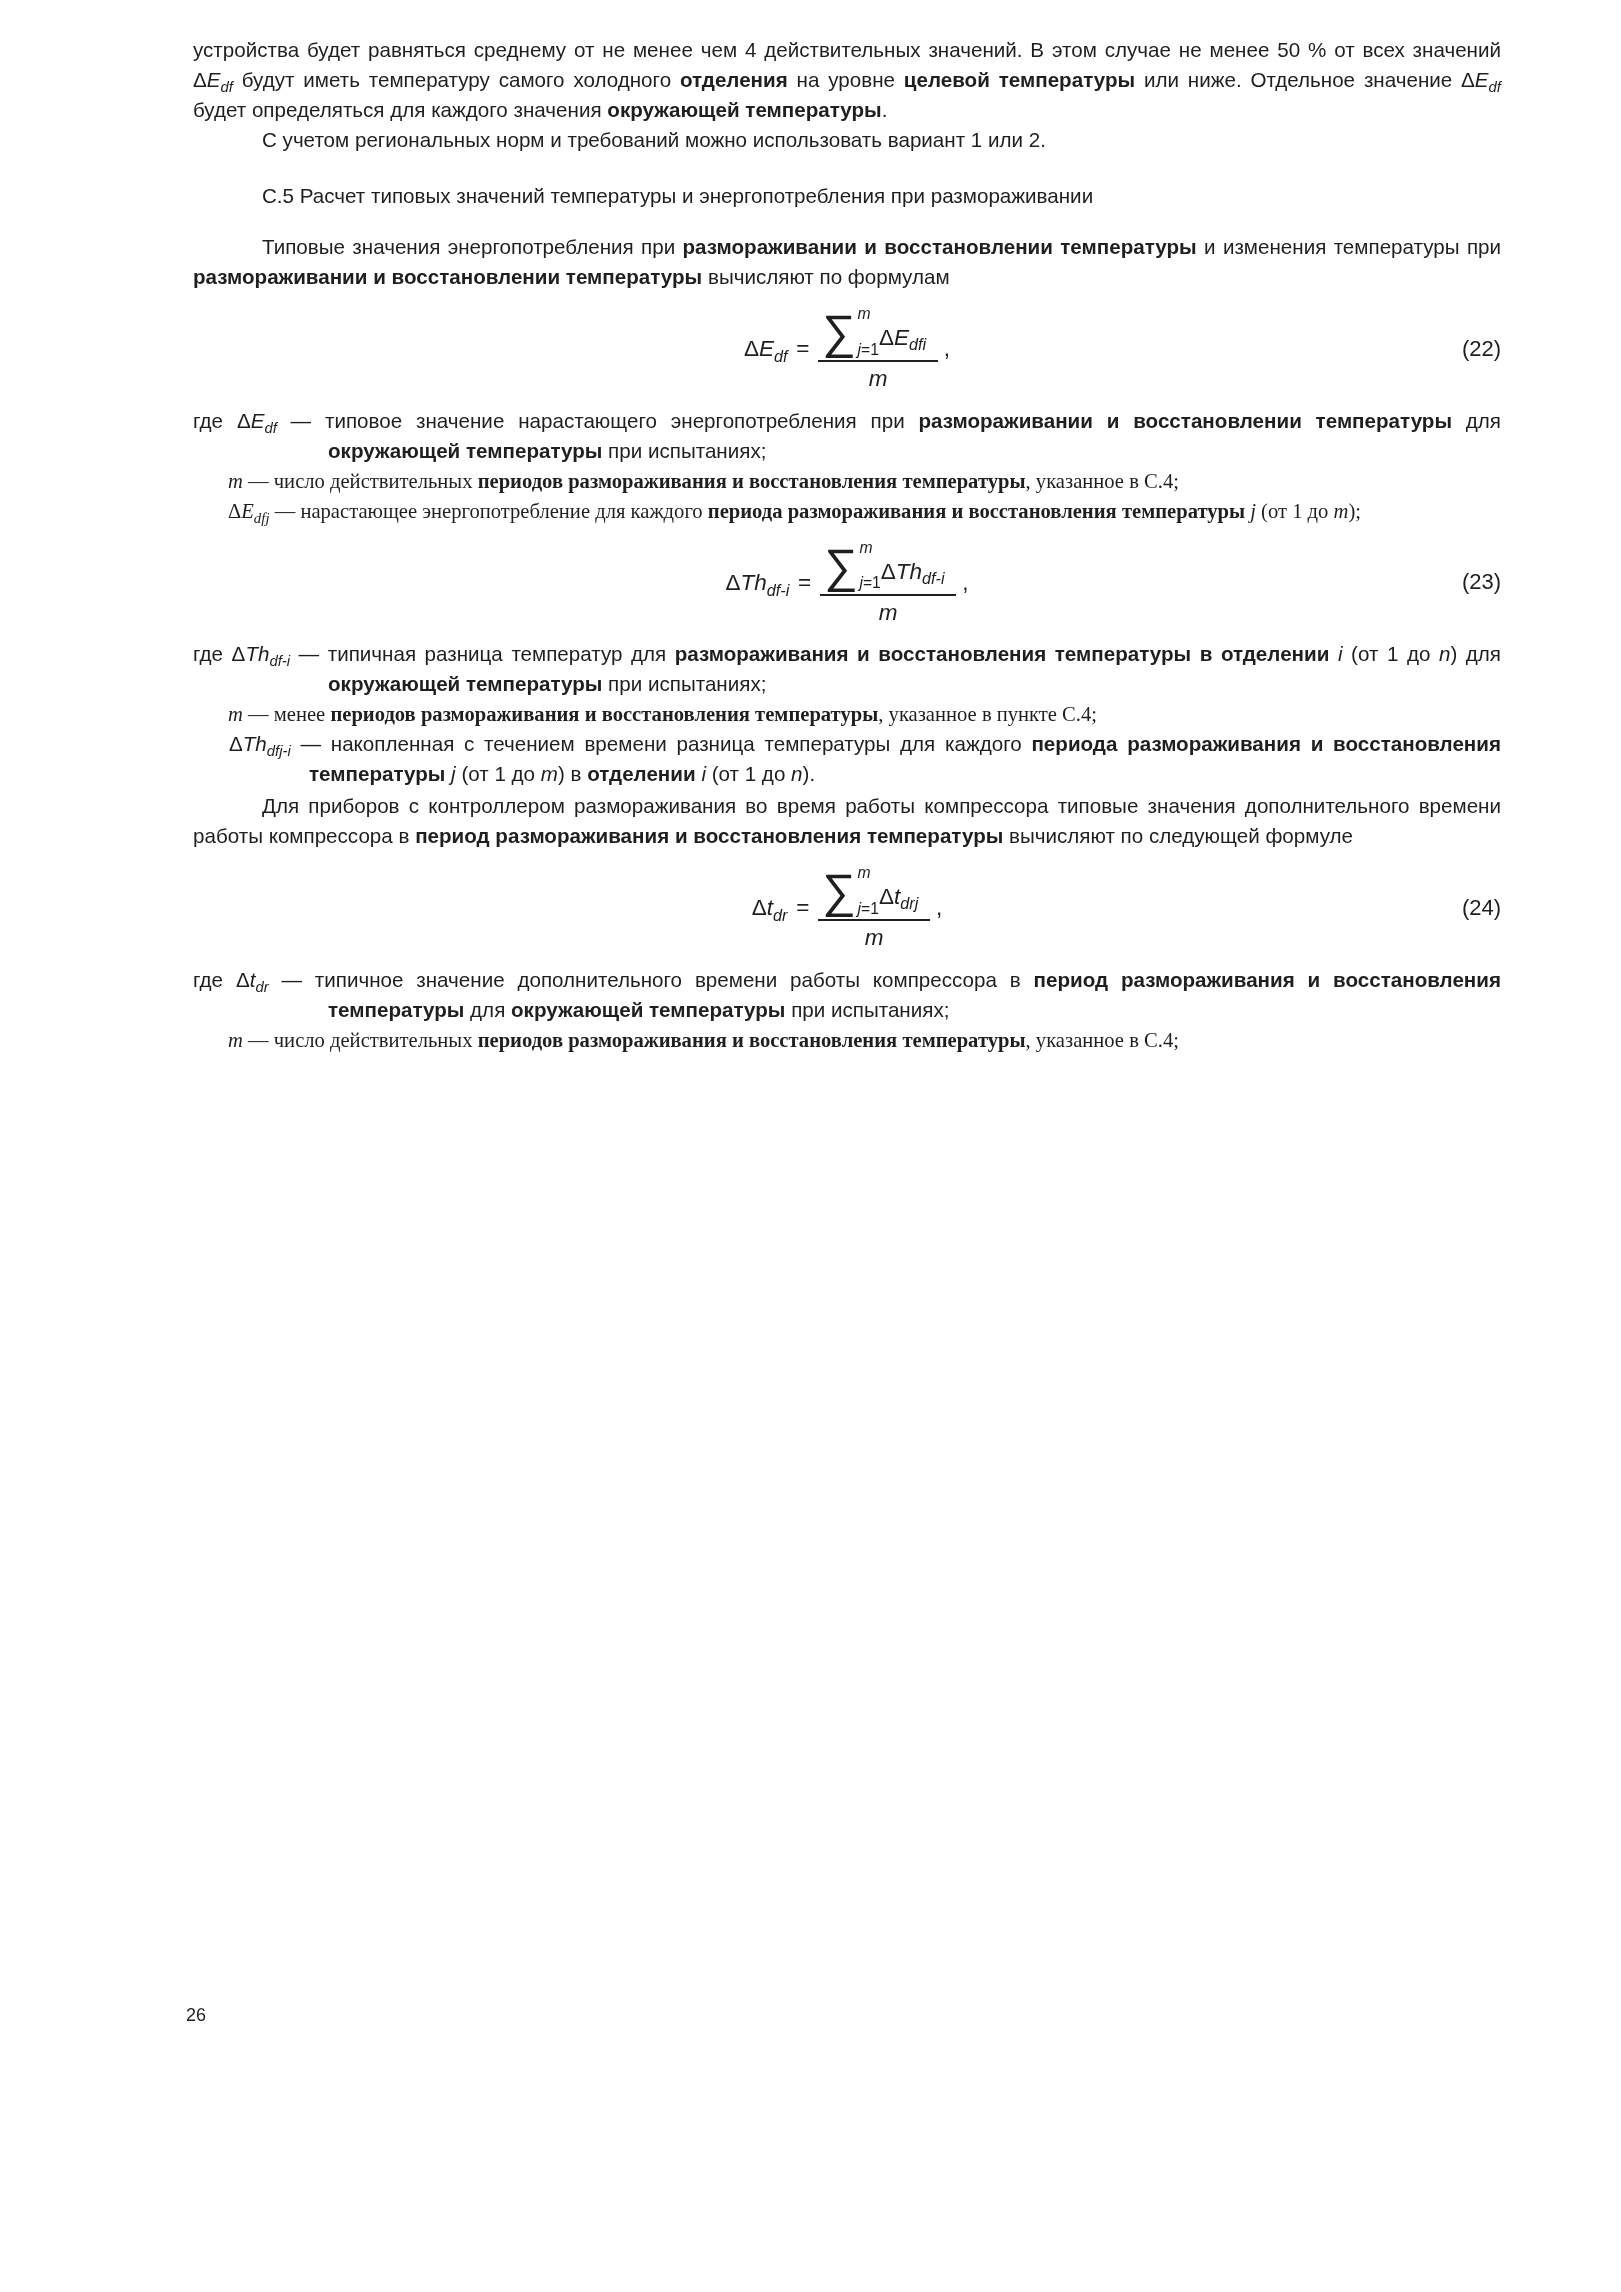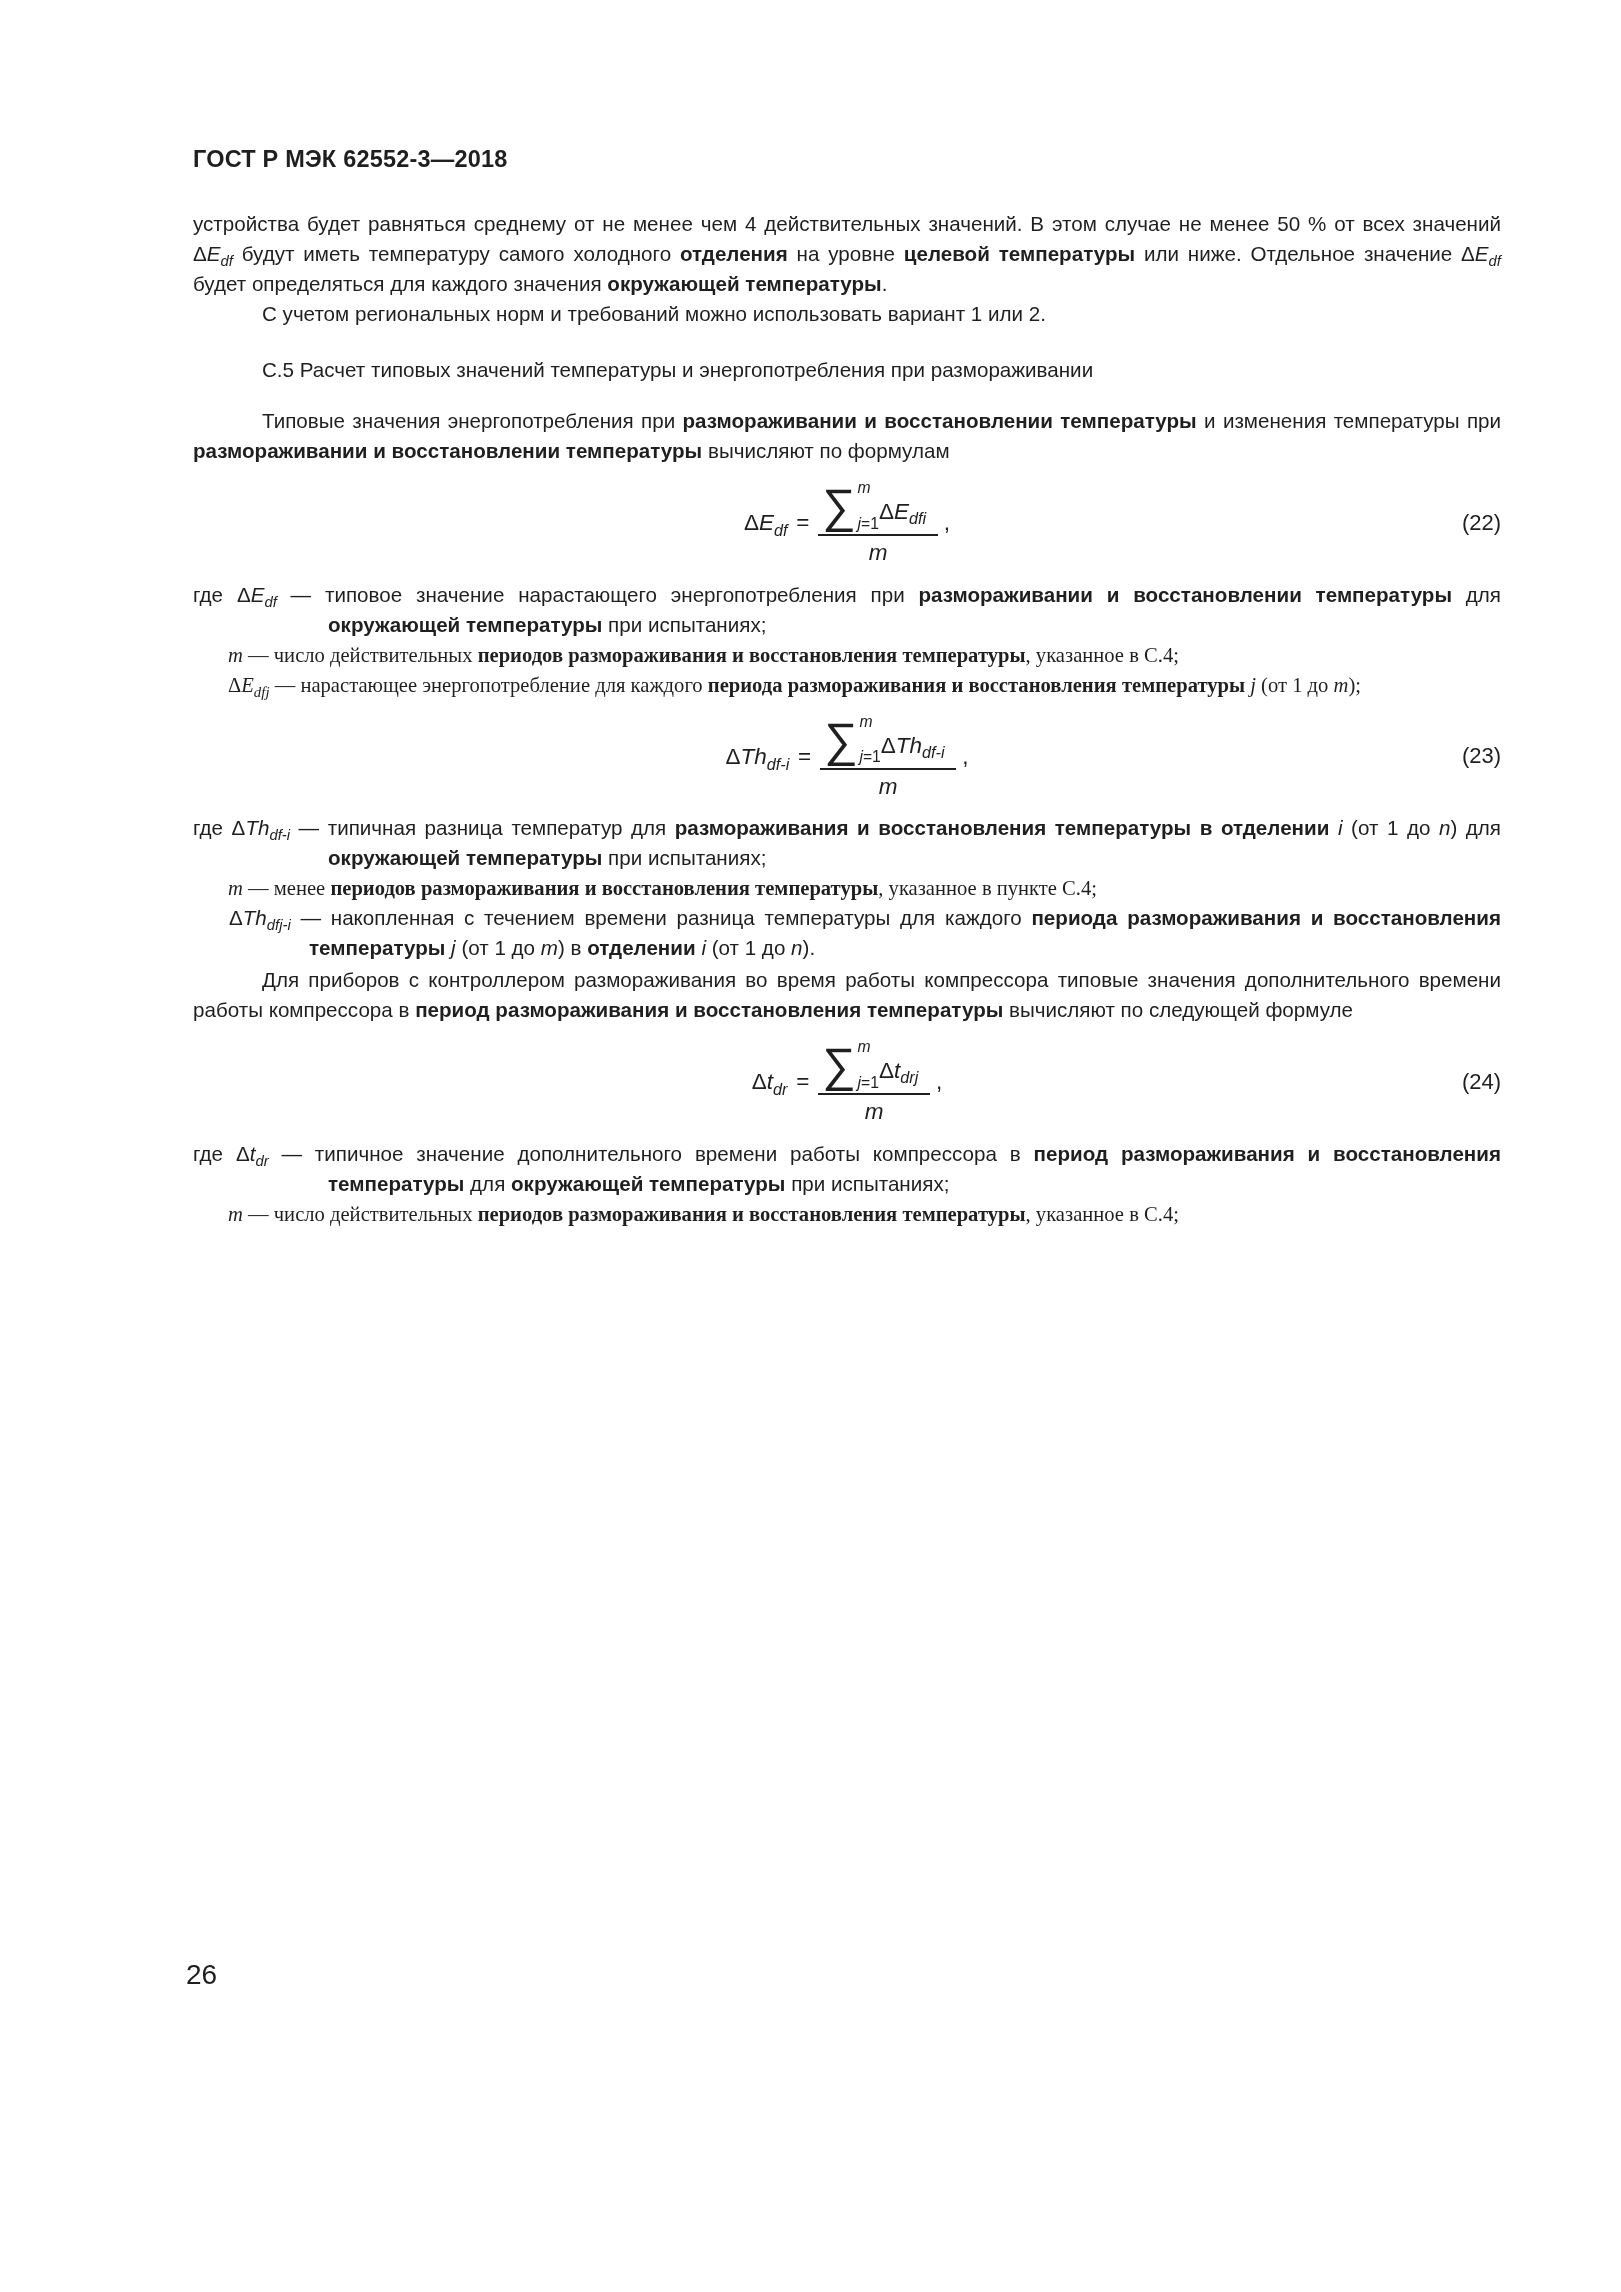--- a/index.html
+++ b/index.html
@@ -97,31 +97,30 @@
 
   
   .def-item { text-align: justify; }
   .def-lead { padding-left: 135px; text-indent: -135px; }
   .def-sym  { padding-left: 86px;  text-indent: -51px; font-family: Liberation Serif, serif; }
   .def-sym-lg { padding-left: 116px; text-indent: -80px; }
 
   .page-number {
     position: absolute;
     left: 186px;
-    top: 1960px;
-    font-size: 28px;
+    top: 2000px;
+    font-size: 18px;
   }
 </style>
 </head>
 <body>
 
 <div class="page">
   <div class="content">
 
-    <div class="doc-header">ГОСТ Р МЭК 62552-3—2018</div>
 
     <p class="p-intro"><span>устройства будет равняться среднему от не менее чем 4 действительных значений. В этом случае не менее 50 % от всех значений </span><span>Δ</span><span class="i">E</span><sub class="i">df</sub><span> будут иметь температуру самого холодного </span><span class="b">отделения</span><span> на уровне </span><span class="b">целевой температуры</span><span> или ниже. Отдельное значение </span><span>Δ</span><span class="i">E</span><sub class="i">df</sub><span> будет определяться для каждого значения </span><span class="b">окружающей температуры</span><span>.</span></p>
     <p class="indent"><span>С учетом региональных норм и требований можно использовать вариант 1 или 2.</span></p>
 
     <p class="heading">С.5 Расчет типовых значений температуры и энергопотребления при размораживании</p>
     <p class="sec-p indent"><span>Типовые значения энергопотребления при </span><span class="b">размораживании и восстановлении температуры</span><span> и изменения температуры при </span><span class="b">размораживании и восстановлении температуры</span><span> вычисляют по формулам</span></p>
 
     <div class="formula-row">
       <div class="formula">
         <span class="lhs"><span>Δ</span><span class="i">E</span><sub class="i">df</sub></span>

